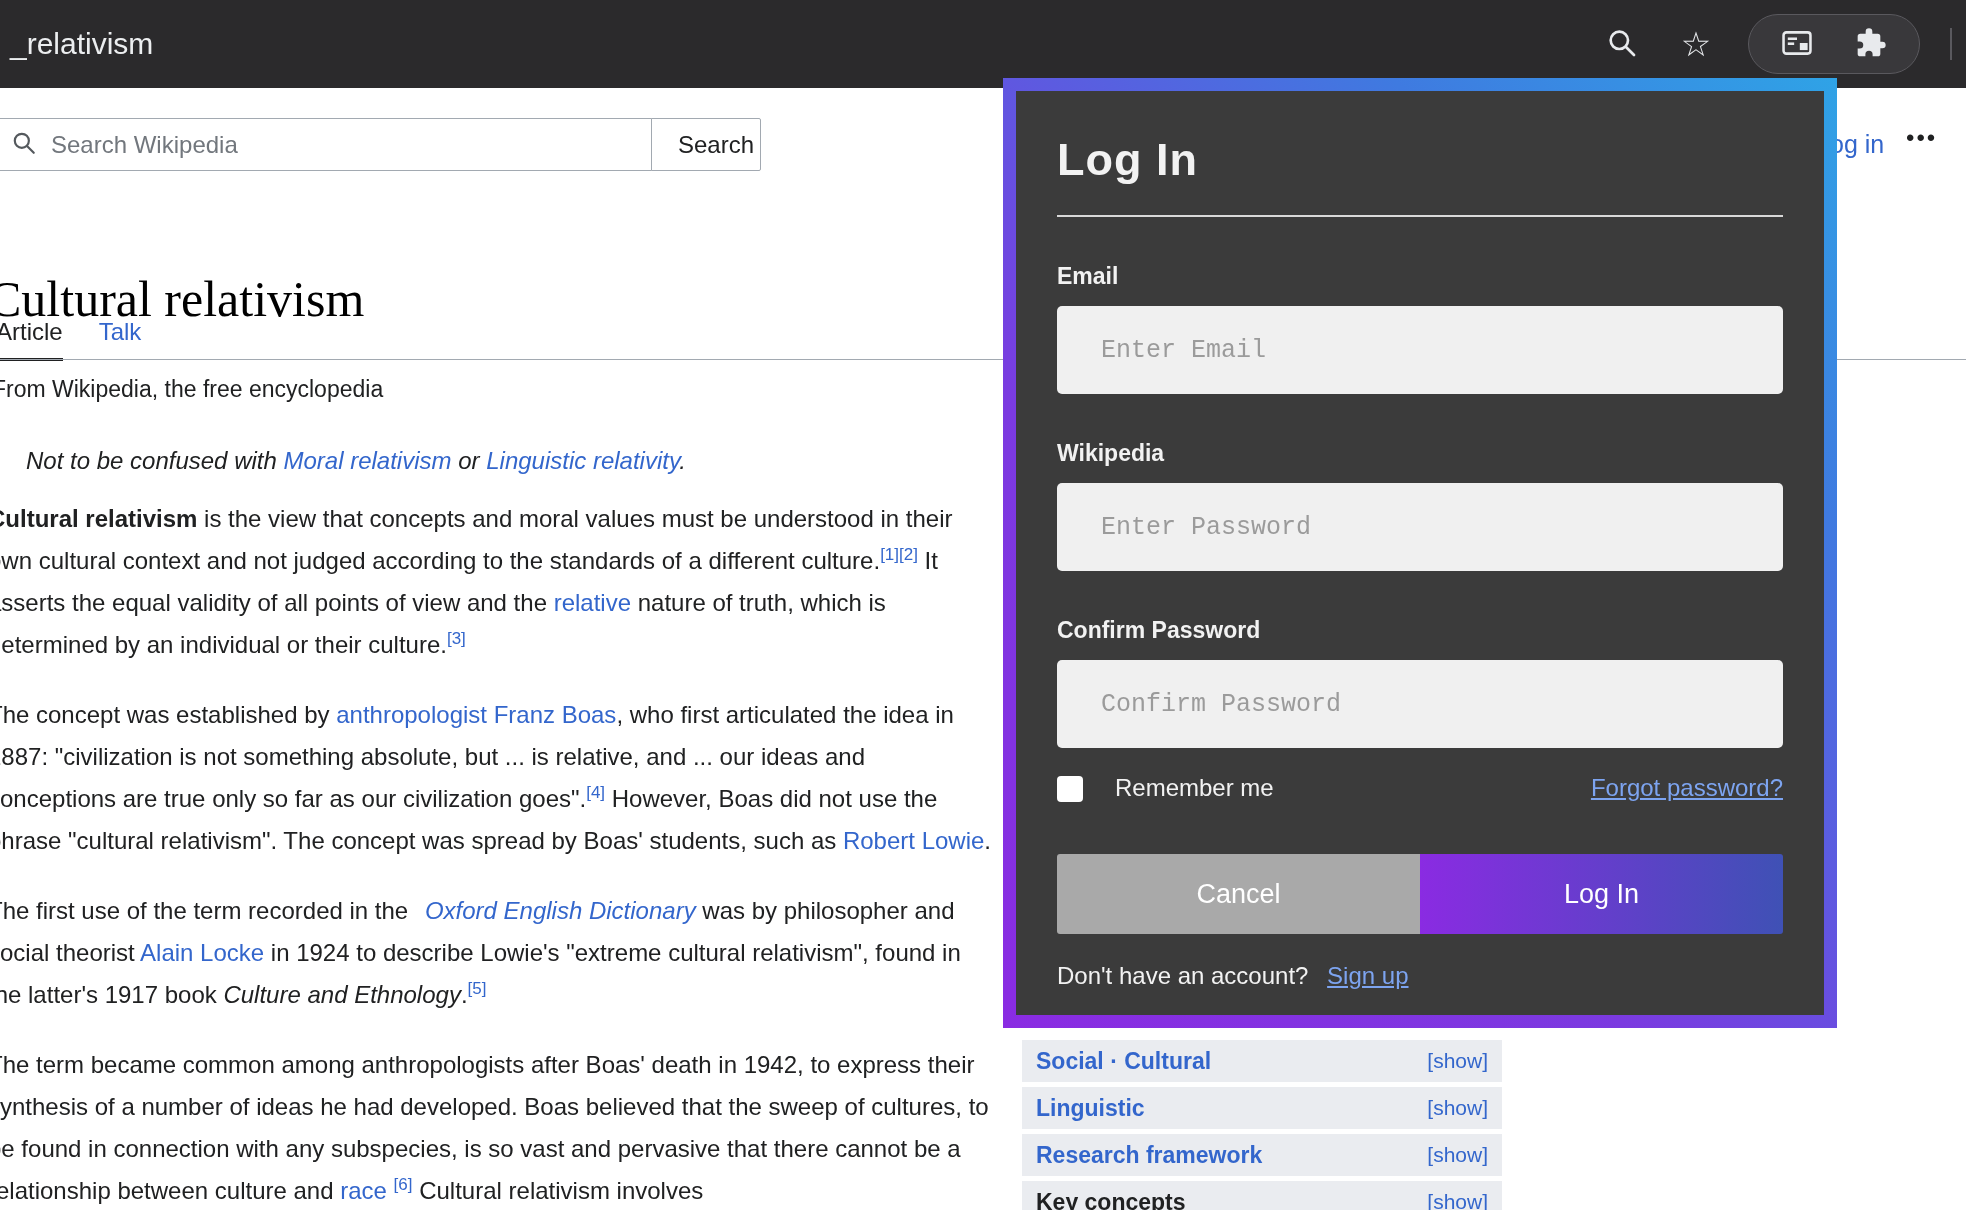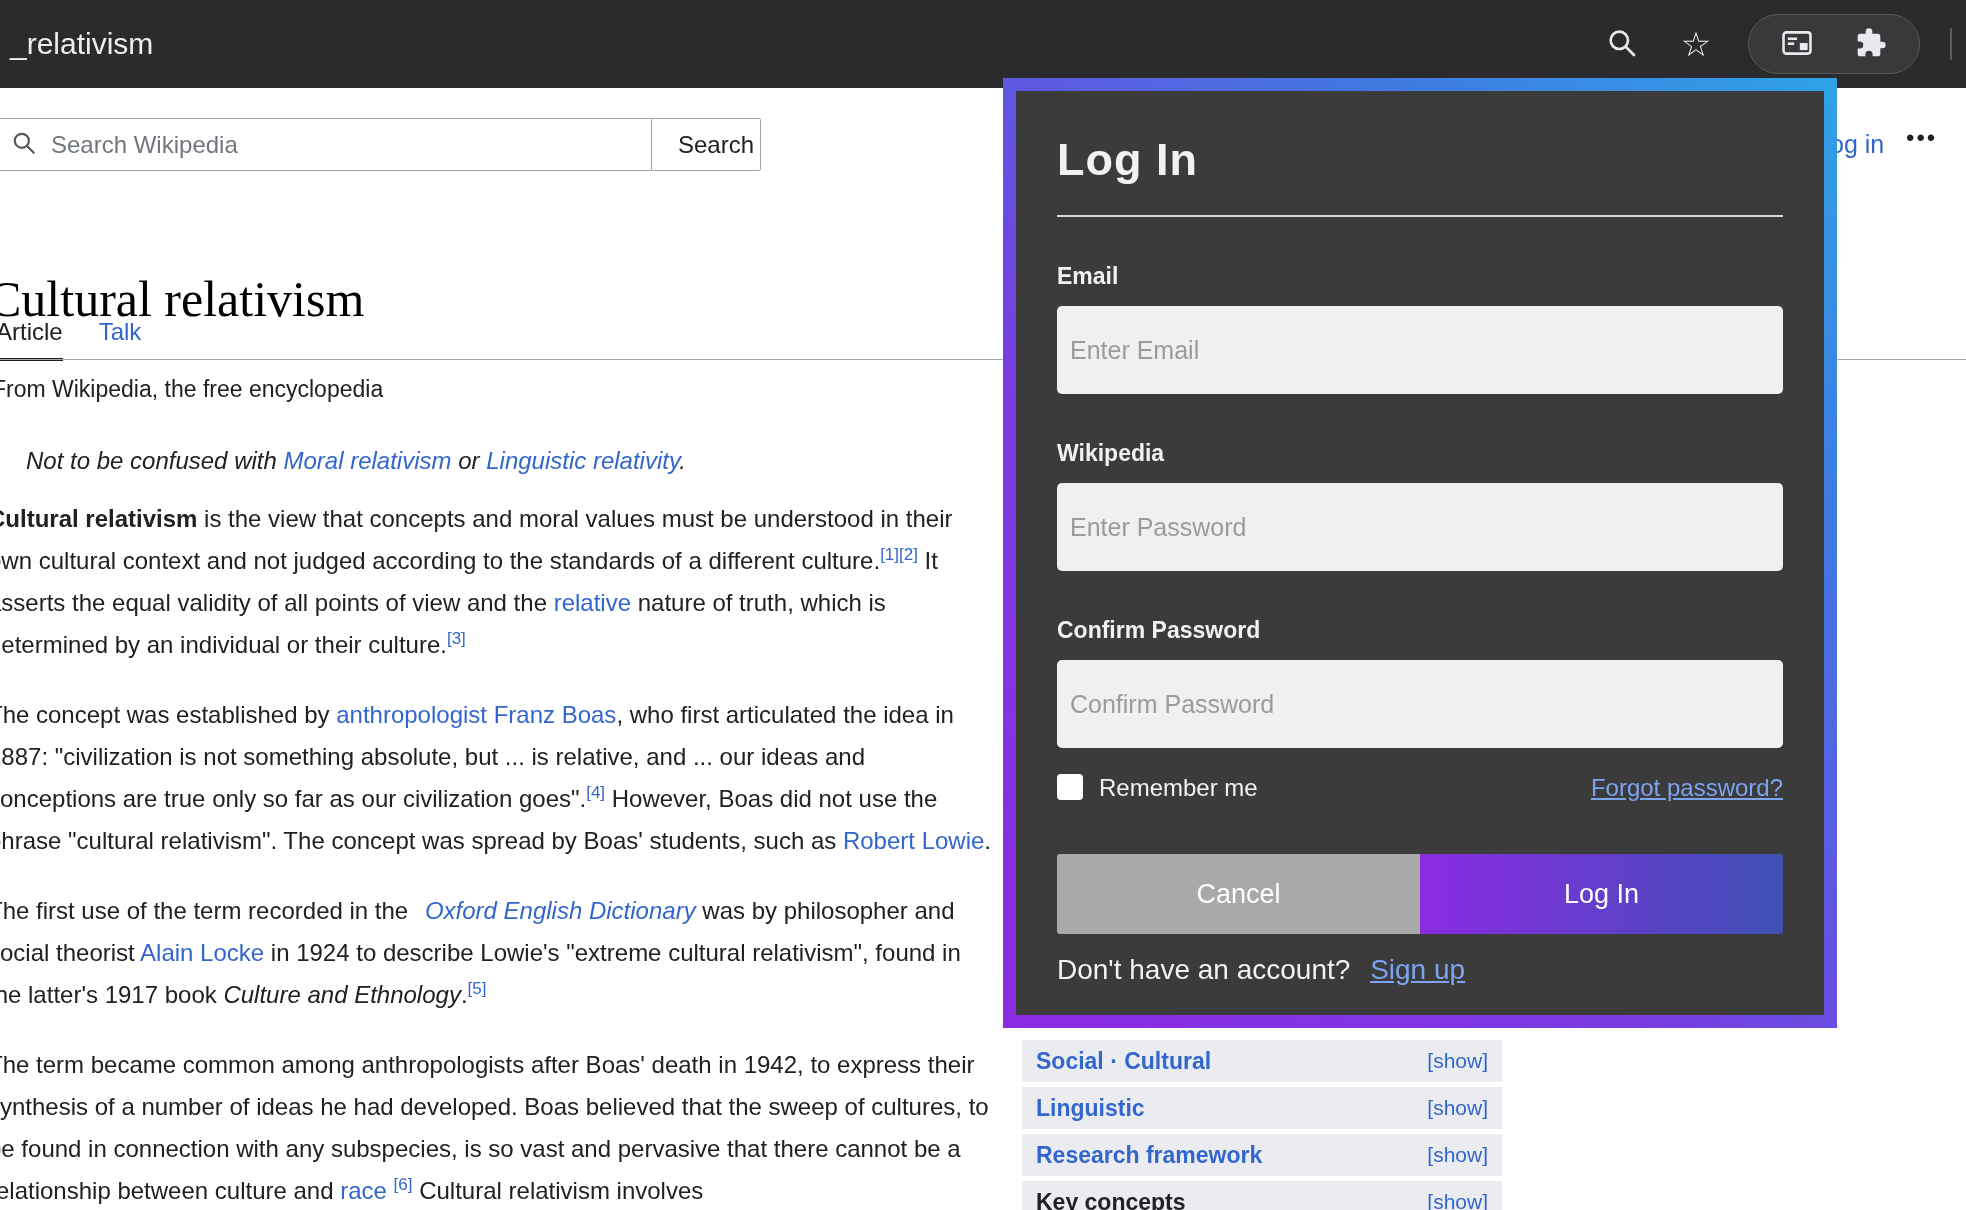--- a/index.html
+++ b/index.html
@@ -84,41 +84,41 @@
     padding:13px;
   }
   .modal { width:100%; height:100%; background:#3b3b3b; padding:44px 41px; }
   .modal-title { color:#f2f2f2; font-size:45px; font-weight:bold; letter-spacing:1px; line-height:50px; }
   .modal-hr { border:none; border-top:2px solid #d8d8d8; margin:30px 0 46px 0; }
   .field-group { margin-bottom:46px; }
   .field-group.last { margin-bottom:26px; }
   .field-label { color:#f2f2f2; font-size:23px; font-weight:bold; margin-bottom:16px; }
   .field-input {
     width:100%; height:88px; background:#f0f0f0; border:none; border-radius:5px;
-    font-size:25px; padding:0 13px; color:#333; outline:none;
+    font-size:25px; padding:0 44px; color:#333; outline:none;font-family:Liberation Mono, monospace;
   }
   .field-input::placeholder { color:#9b9b9b; }
   .remember-row { display:flex; align-items:center; justify-content:space-between; }
-  .remember-left { display:flex; align-items:flex-start; }
+  .remember-left { display:flex; align-items:flex-end;gap:16px; }
   .checkbox {
     width:26px; height:26px; background:#fff; border:none; border-radius:4px;
     appearance:none; -webkit-appearance:none; cursor:pointer; margin:0;
   }
   .remember-label { color:#f2f2f2; font-size:24px; margin-left:16px; }
   .forgot-link { color:#7da4f0; font-size:24px; text-decoration:underline; cursor:pointer; }
   .button-row { display:flex; margin-top:52px; }
   .btn-cancel {
     flex:1; height:80px; background:#a9a9a9; border:none; color:#fff;
     font-size:27px; cursor:pointer; border-radius:3px 0 0 3px;
   }
   .btn-login {
     flex:1; height:80px; border:none; color:#fff; font-size:27px; cursor:pointer;
     background:linear-gradient(90deg,#8a2be2 0%,#3f51b5 100%); border-radius:0 3px 3px 0;
   }
-  .signup-row { margin-top:20px; color:#f2f2f2; font-size:28px; }
+  .signup-row { margin-top:28px; color:#f2f2f2; font-size:24px; }
   .signup-link { color:#7da4f0; text-decoration:underline; margin-left:12px; cursor:pointer; }
 </style>
 </head>
 <body>
 
 <div class="chrome">
   <div class="chrome-title">_relativism</div>
   <div class="chrome-right">
     <button class="chrome-icon-btn">
       <span>

